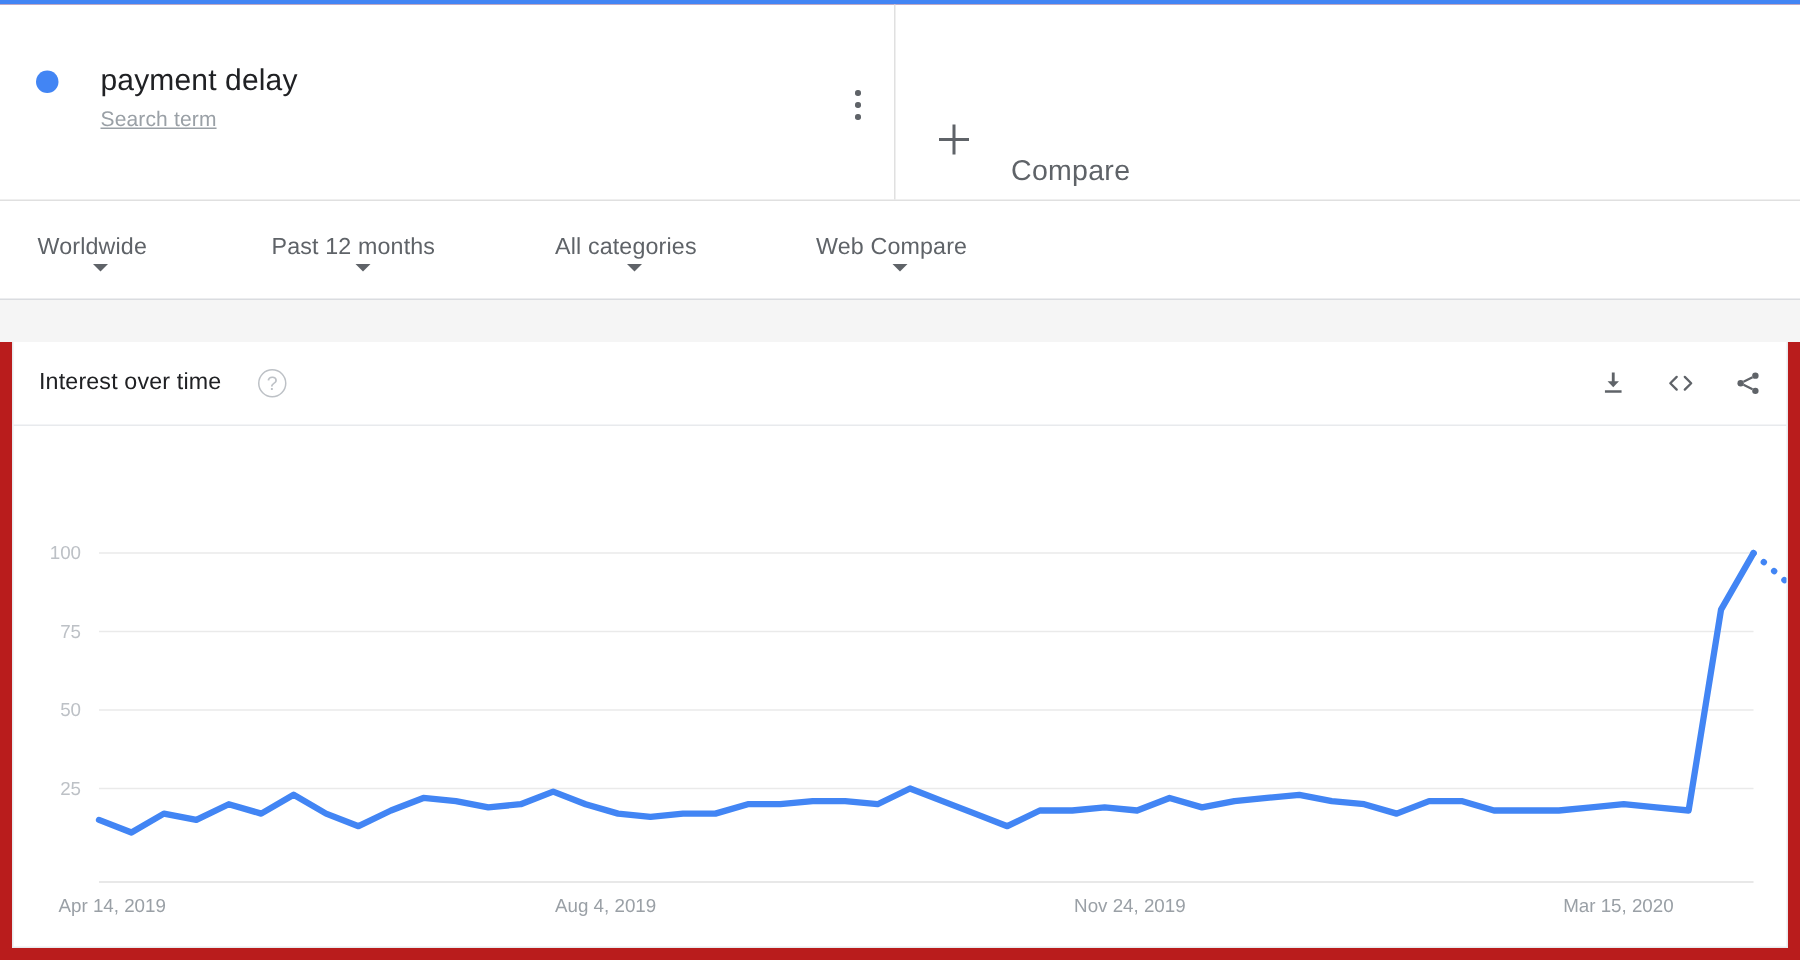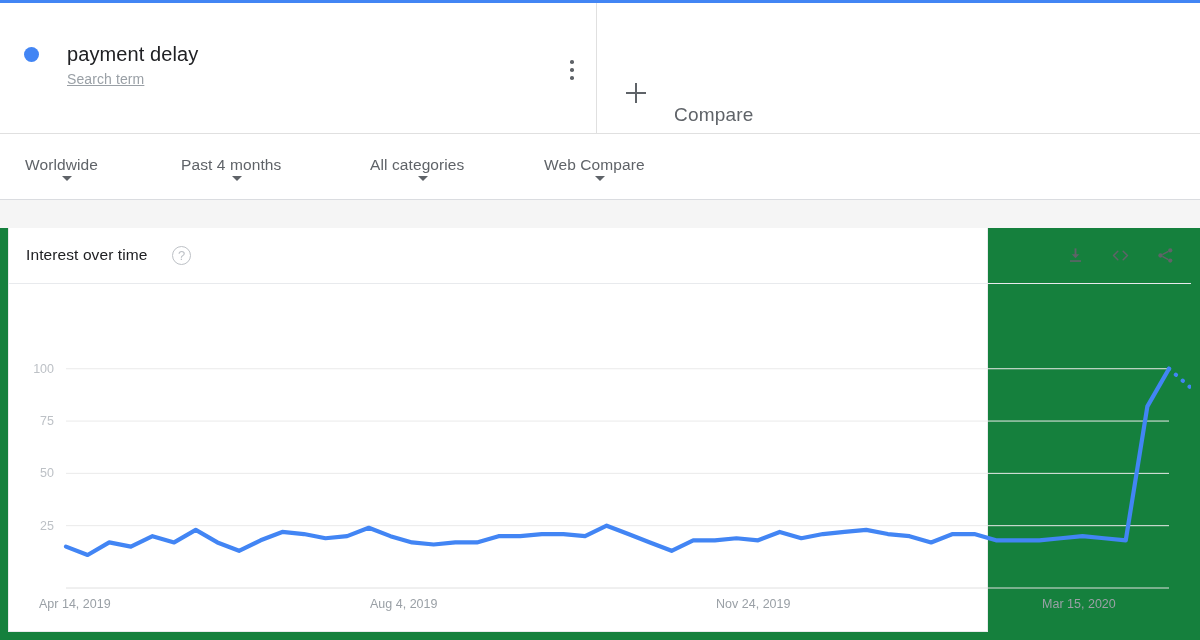--- a/index.html
+++ b/index.html
@@ -11,21 +11,21 @@
     height: 640px;
     background: #ffffff;
     font-family: "Liberation Sans", sans-serif;
     overflow: hidden;
     -webkit-font-smoothing: antialiased;
   }
   .page {
     position: relative;
     width: 1200px;
     height: 640px;
-    background: #15803d;
+    background: #b91c1c;
   }
 
   
   .top-accent {
     position: absolute;
     top: 0; left: 0;
     width: 1200px;
     height: 3px;
     background: #4285f4;
   }
@@ -183,21 +183,21 @@
     width: 1200px;
     height: 28px;
     background: #f5f5f5;
   }
 
   
   .chart-card {
     position: absolute;
     top: 228px;
     left: 8px;
-    width: 980px;
+    width: 1184px;
     height: 404px;
     background: #ffffff;
     border: 1px solid #e8eaed;
     border-top: none;
     box-sizing: border-box;
   }
   .card-header {
     position: absolute;
     top: 0; left: 0;
     width: 1182px;
@@ -304,21 +304,21 @@
   </div>
 
   <div class="filters-bar">
 
     <div class="filter f0">
       <span class="filter-label">Worldwide</span>
       <span class="caret"></span>
     </div>
 
     <div class="filter f1">
-      <span class="filter-label">Past 4 months</span>
+      <span class="filter-label">Past 12 months</span>
       <span class="caret"></span>
     </div>
 
     <div class="filter f2">
       <span class="filter-label">All categories</span>
       <span class="caret"></span>
     </div>
 
     <div class="filter f3">
       <span class="filter-label">Web Compare</span>

